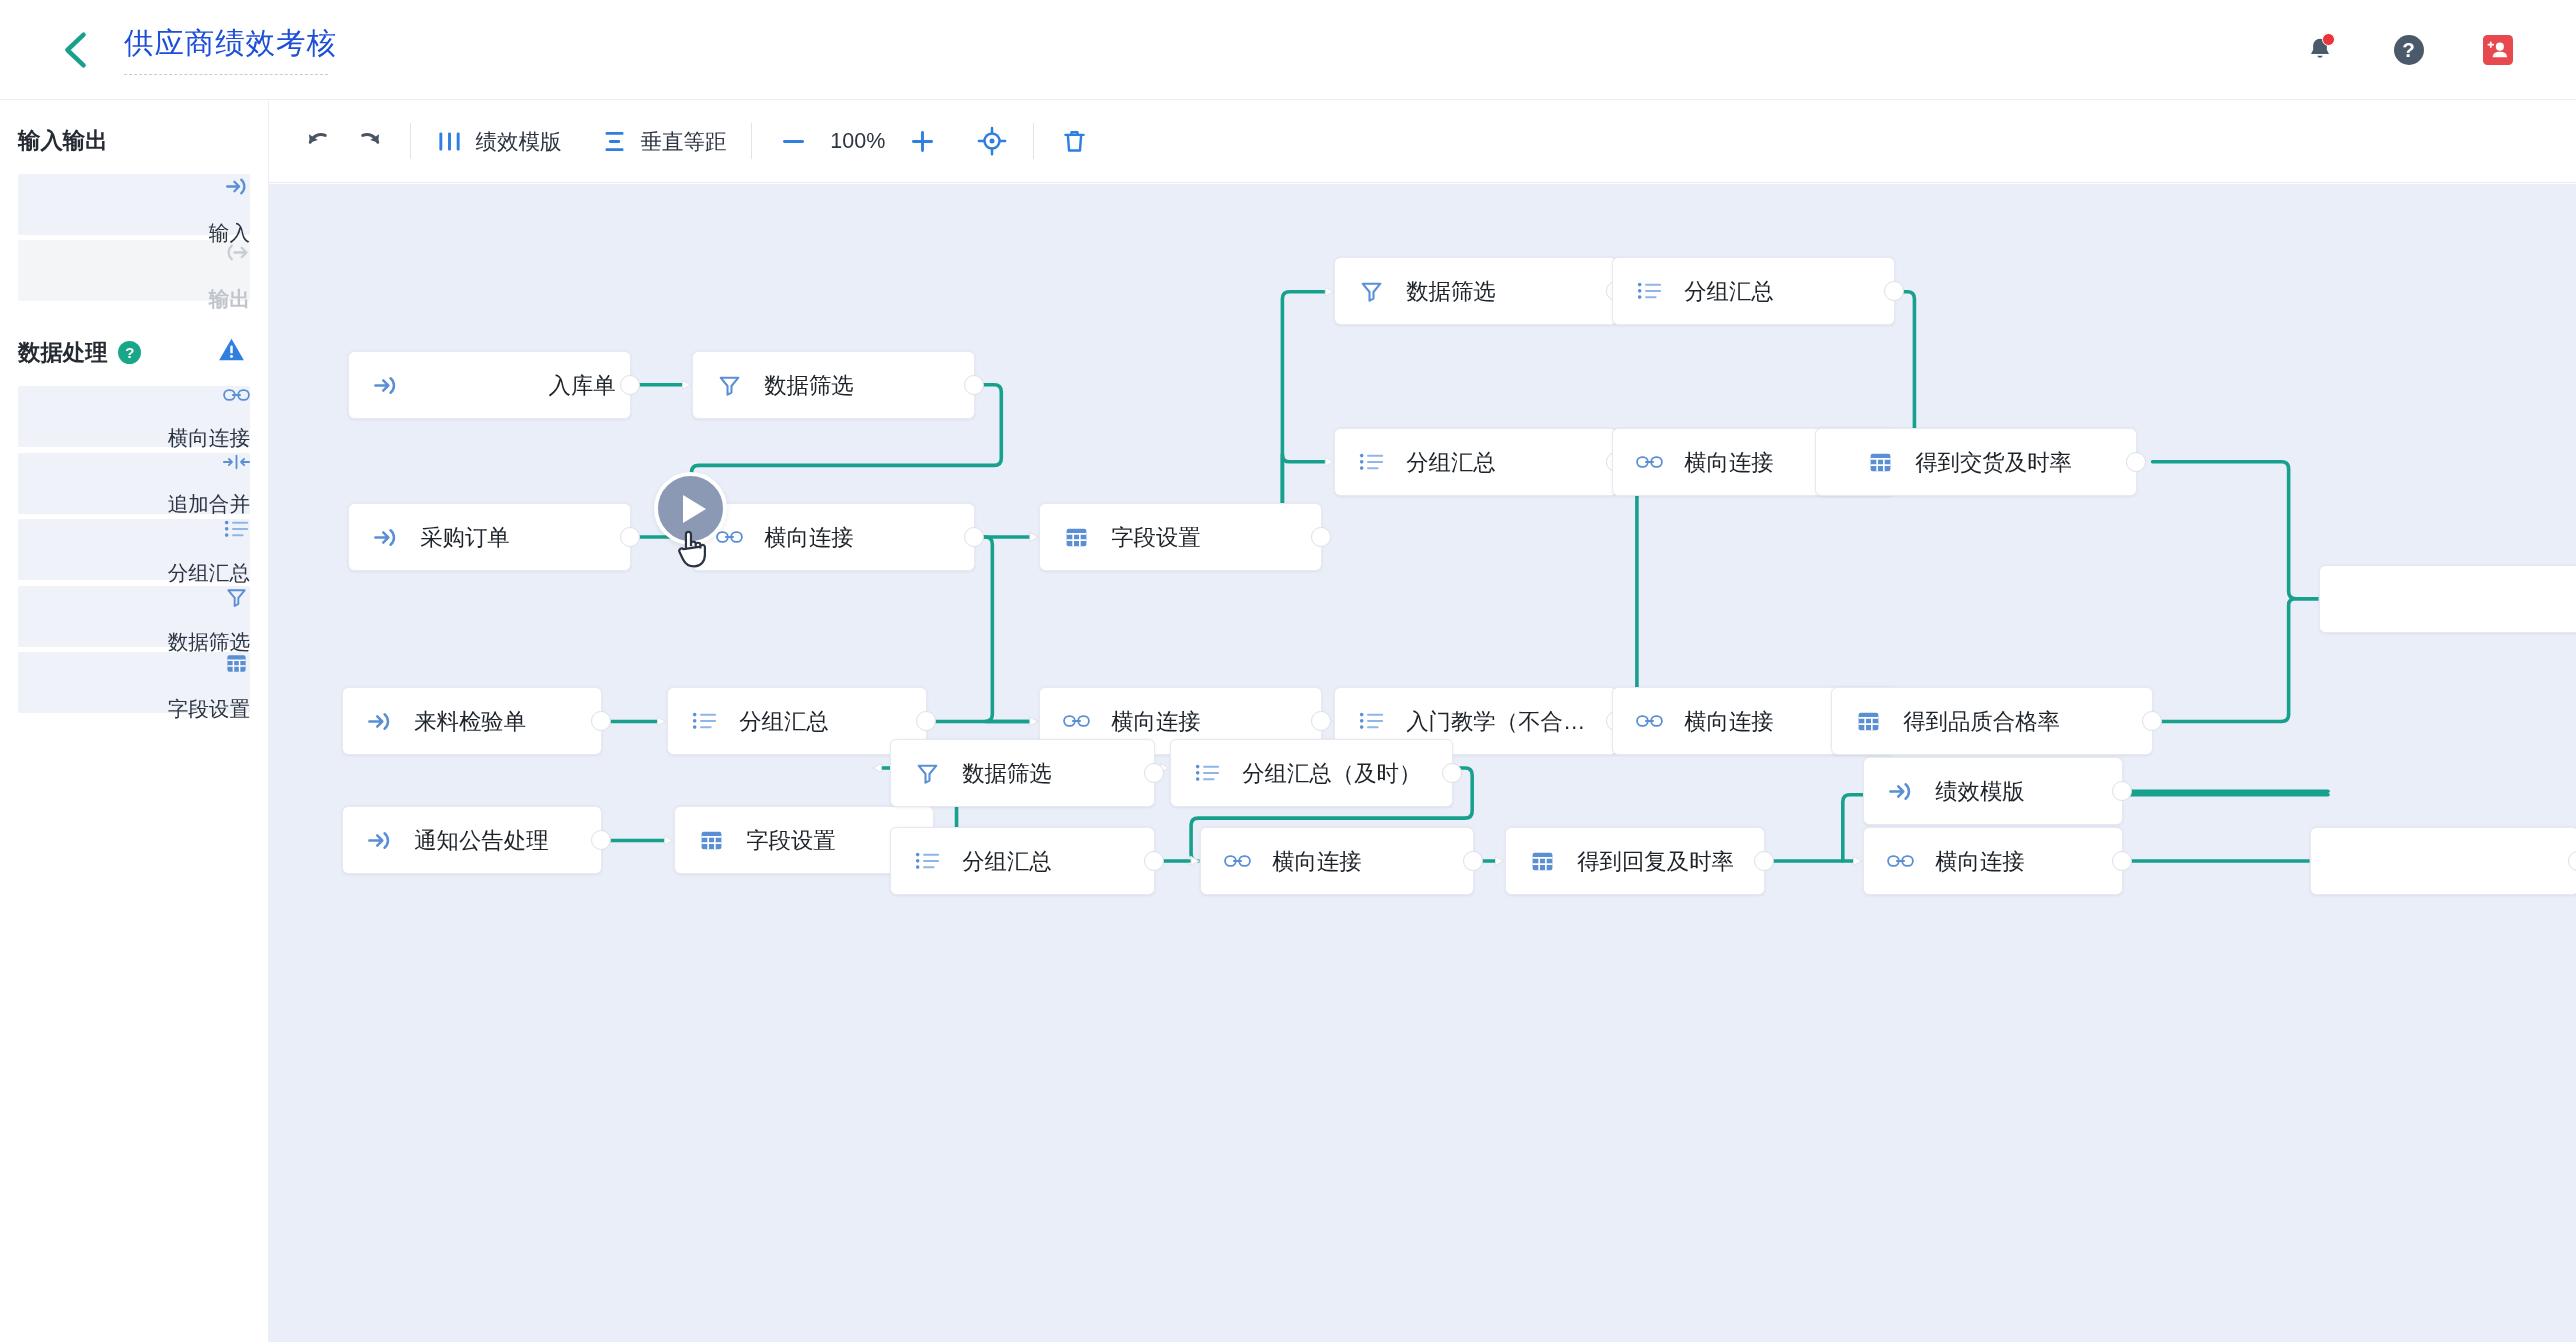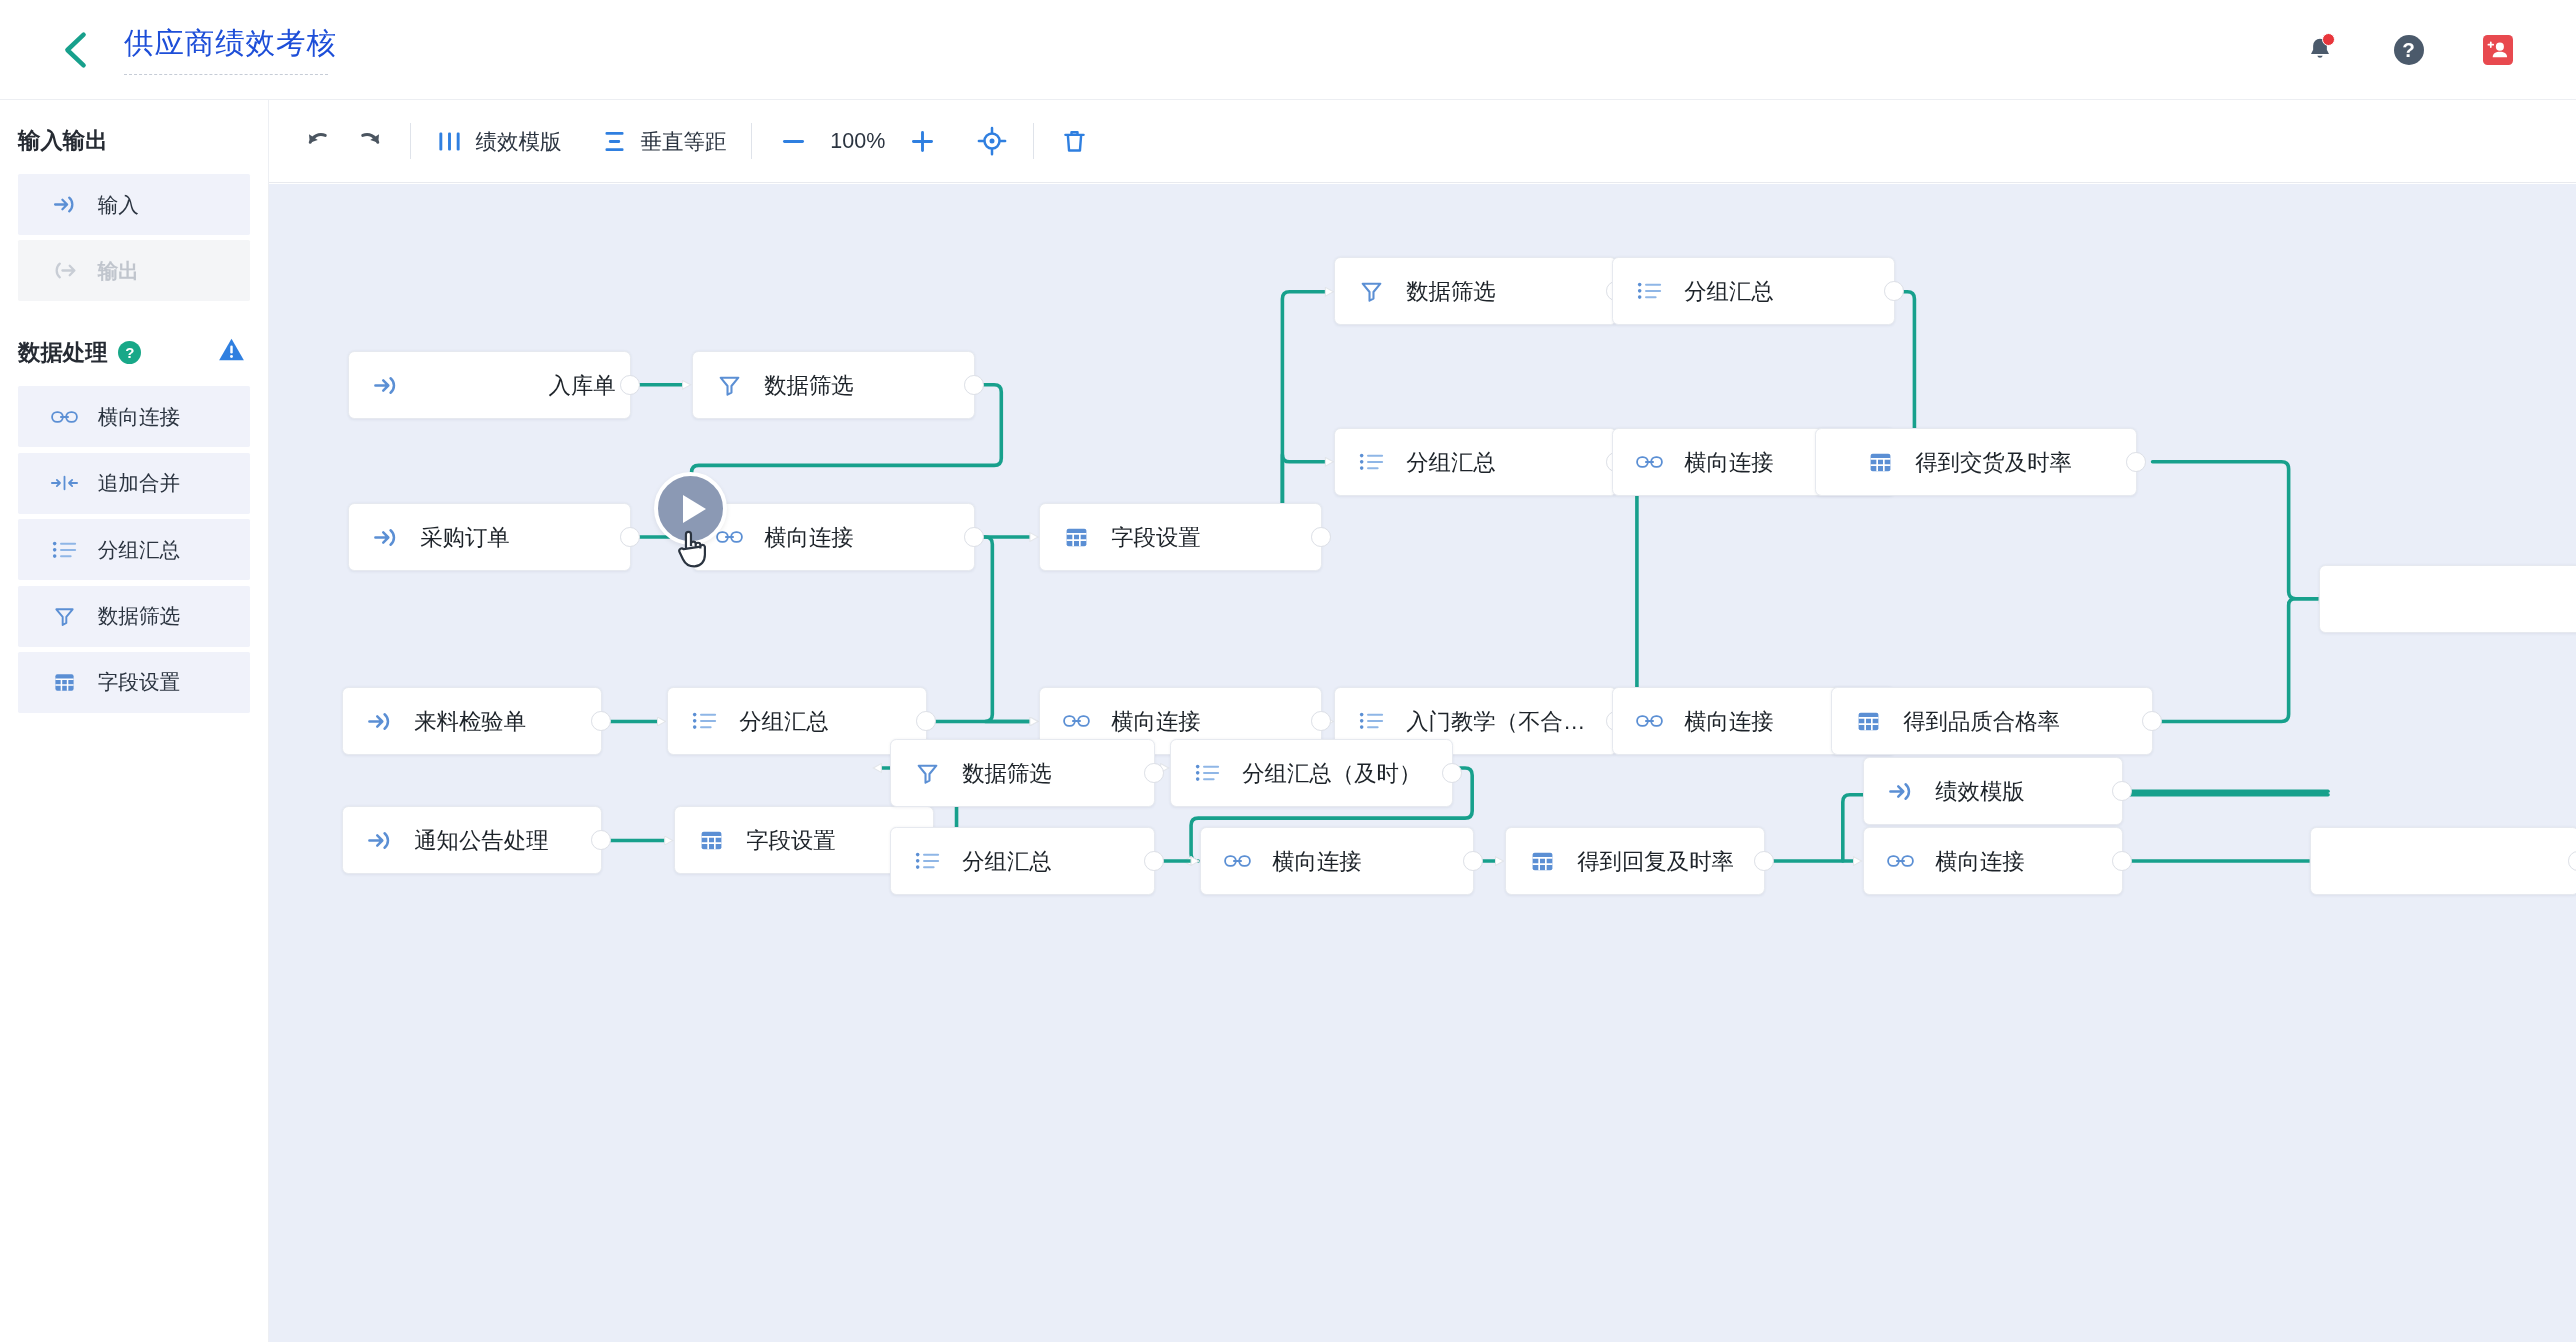--- a/index.html
+++ b/index.html
@@ -63,22 +63,22 @@
   .side-group-2 { margin-top: 32px; }
   .help-badge {
     width: 23px; height: 23px; border-radius: 50%; background: #18a888;
     color: #fff; font-size: 15px; font-weight: bold;
     display: inline-flex; align-items: center; justify-content: center;
   }
   .warn-tri { margin-left: auto; margin-right: 23px; }
   .side-items { margin-top: 18px; }
   .side-item {
     height: 61px; margin: 0 18px 5.4px 18px; background: #f0f2fa;
-    display: flex; align-items: center; gap: 19.7px; padding-left: 33px;
-    font-size: 20.6px; color: #2b3440; cursor: pointer; border-radius: 1.8px;
+    display: flex; align-items: flex-end; gap: 19.7px; padding-left: 33px;
+    font-size: 20.6px; color: #2b3440; cursor: pointer; border-radius: 1.8px; flex-direction: column;
   }
   .side-item.disabled { background: #f4f5f7; color: #c0c5cd; cursor: default; font-weight: bold; }
   .side-item .ico { width: 27px; height: 27px; display:flex; align-items:center; justify-content:center; }
 
   
   .toolbar {
     position: absolute; left: 269px; top: 100px; width: 2307px; height: 83px;
     background: #ffffff; display: flex; align-items: center;
     border-bottom: 0.9px solid #e8eaef;
   }

